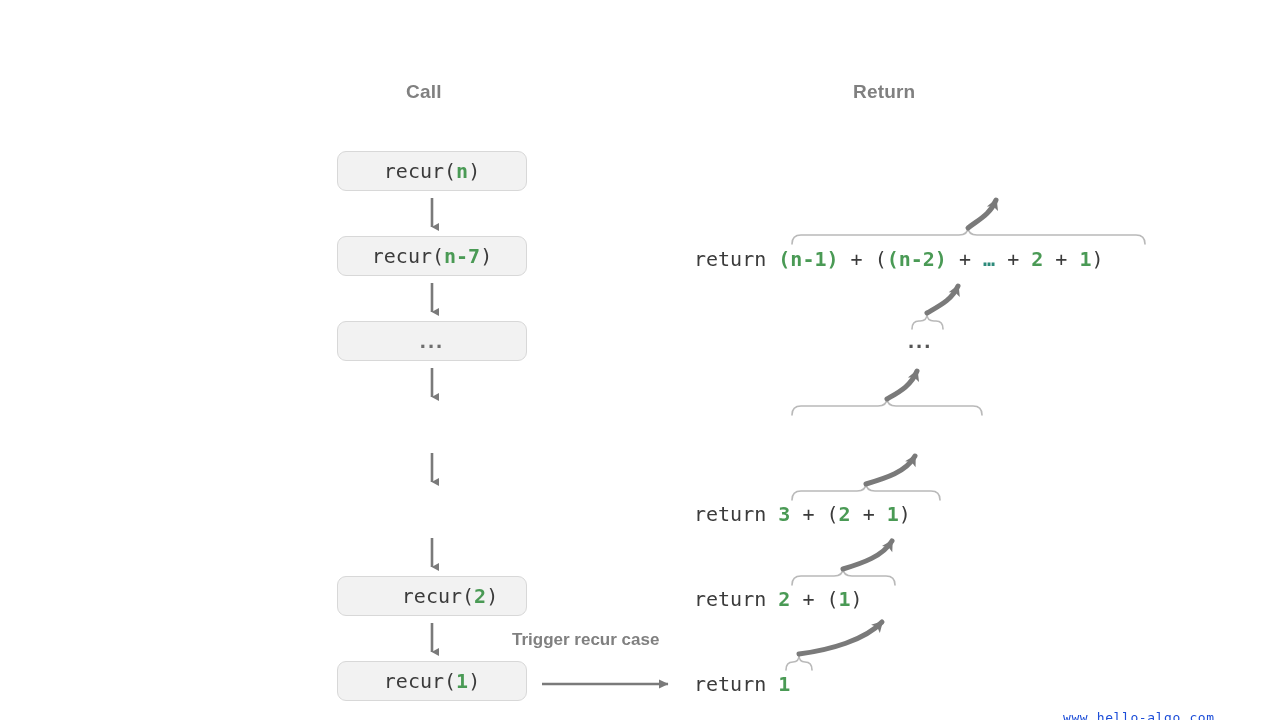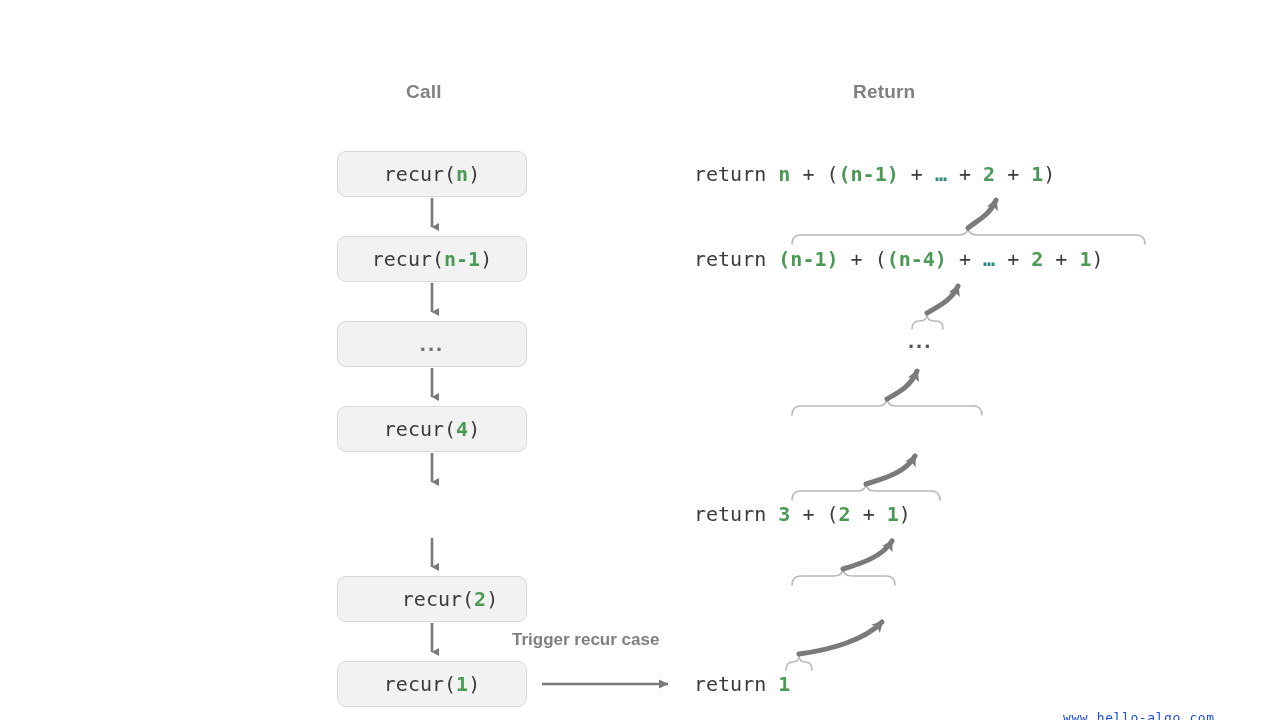--- a/index.html
+++ b/index.html
@@ -22,21 +22,21 @@
     white-space:nowrap;
   }
   #head-call  {left:406px; top:49px;}
   #head-return{left:853px; top:49px;}
 
   
   .call-box{
     position:absolute;
     left:337px;
     width:190px;
-    height:46px;
+    height:40px;
     box-sizing:border-box;
     background:#f2f2f2;
     border:1.4px solid #d8d8d8;
     border-radius:9px;
     display:flex;
     align-items:center;
     justify-content:center;
     font-family:"DejaVu Sans Mono","Liberation Mono",monospace;
     font-size:20px;
     color:#3b3b3b;
@@ -156,55 +156,52 @@
   </svg>
 
   <div class="col-head" id="head-call">Call</div>
   <div class="col-head" id="head-return">Return</div>
 
   <div class="call-box" style="top:119px;">
     <span><span>recur(</span><span class="arg">n</span><span>)</span></span>
   </div>
 
   <div class="call-box" style="top:204px;">
-    <span><span>recur(</span><span class="arg">n-1</span><span>)</span></span>
+    <span><span>recur(</span><span class="arg">n-7</span><span>)</span></span>
   </div>
 
   <div class="call-box dots" style="top:289px;">
     <span>...</span>
   </div>
 
-  <div class="call-box" style="top:374px;">
-    <span><span>recur(</span><span class="arg">4</span><span>)</span></span>
-  </div>
 
 
   <div class="call-box" style="top:544px;padding-left:36px;">
     <span><span>recur(</span><span class="arg">2</span><span>)</span></span>
   </div>
 
   <div class="call-box" style="top:629px;">
     <span><span>recur(</span><span class="arg">1</span><span>)</span></span>
   </div>
 
-  <div class="ret-row" style="top:125px;">
-    <span><span class="kw">return</span> <span class="num">n</span> <span class="paren">+</span> <span class="paren">(</span><span class="num">(n-1)</span> <span class="paren">+</span> <span class="ell">…</span> <span class="paren">+</span> <span class="num">2</span> <span class="paren">+</span> <span class="num">1</span><span class="paren">)</span></span>
-  </div>
 
   <div class="ret-row" style="top:210px;">
-    <span><span class="kw">return</span> <span class="num">(n-1)</span> <span class="paren">+</span> <span class="paren">(</span><span class="num">(n-4)</span> <span class="paren">+</span> <span class="ell">…</span> <span class="paren">+</span> <span class="num">2</span> <span class="paren">+</span> <span class="num">1</span><span class="paren">)</span></span>
+    <span><span class="kw">return</span> <span class="num">(n-1)</span> <span class="paren">+</span> <span class="paren">(</span><span class="num">(n-2)</span> <span class="paren">+</span> <span class="ell">…</span> <span class="paren">+</span> <span class="num">2</span> <span class="paren">+</span> <span class="num">1</span><span class="paren">)</span></span>
   </div>
 
   <div id="ret-dots">...</div>
 
 
   <div class="ret-row" style="top:465px;">
     <span><span class="kw">return</span> <span class="num">3</span> <span class="paren">+</span> <span class="paren">(</span><span class="num">2</span> <span class="paren">+</span> <span class="num">1</span><span class="paren">)</span></span>
   </div>
 
+  <div class="ret-row" style="top:550px;">
+    <span><span class="kw">return</span> <span class="num">2</span> <span class="paren">+</span> <span class="paren">(</span><span class="num">1</span><span class="paren">)</span></span>
+  </div>
 
   <div class="ret-row" style="top:635px;justify-content:flex-end;">
     <span><span class="kw">return</span> <span class="num">1</span></span>
   </div>
 
   <div id="trigger-label">Trigger recur case</div>
 
   <div id="watermark">www.hello-algo.com</div>
 
 </div>

